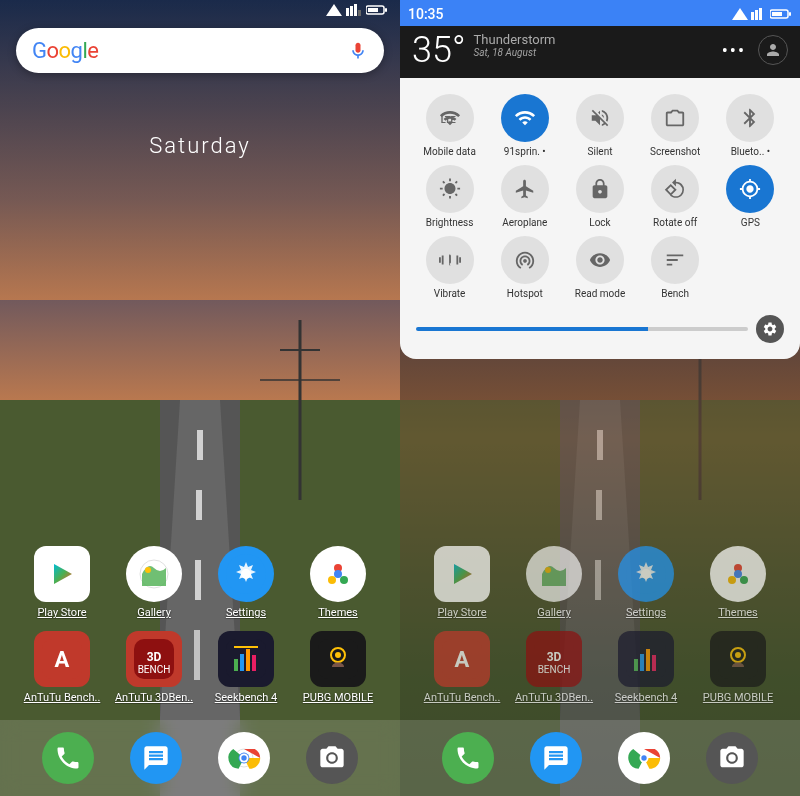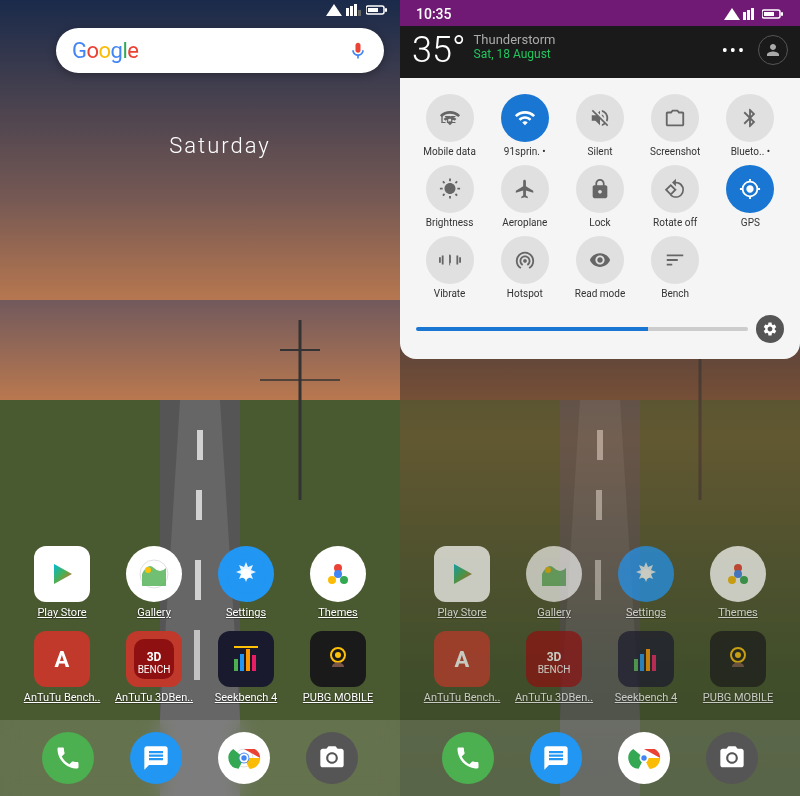--- a/index.html
+++ b/index.html
@@ -10,21 +10,20 @@
       font-family: 'Roboto', Arial, sans-serif;
       overflow: hidden;
     }
 
     
     .left-panel {
       width: 400px;
       height: 796px;
       position: relative;
       overflow: hidden;
-      padding-left: 40px;
     }
     .left-bg {
       position: absolute;
       inset: 0;
       background: linear-gradient(180deg, #1a2a4a 0%, #2a3a6a 25%, #d4844a 55%, #8a6a40 70%, #4a5a30 85%, #3a4a28 100%);
     }
     .left-status-bar {
       position: relative;
       z-index: 10;
       display: flex;
@@ -165,22 +164,22 @@
       inset: 0;
       background: linear-gradient(180deg, #1a2a4a 0%, #2a3a6a 25%, #d4844a 55%, #8a6a40 70%, #4a5a30 85%, #3a4a28 100%);
       opacity: 0.6;
     }
     .right-status-bar {
       position: relative;
       z-index: 10;
       display: flex;
       justify-content: space-between;
       align-items: center;
-      padding: 6px 16px 4px;
-      background: #701a75;
+      padding: 6px 8px 4px;
+      background: #3b82f6;
     }
     .right-time {
       color: white;
       font-size: 14px;
       font-weight: 500;
     }
     .right-status-icons {
       display: flex;
       align-items: center;
       gap: 3px;
@@ -209,22 +208,23 @@
     .right-weather-info {
       display: flex;
       flex-direction: column;
       justify-content: center;
     }
     .right-weather-type {
       color: #aaa;
       font-size: 13px;
     }
     .right-weather-date {
-      color: #22c55e;
-      font-size: 12px;
+      color: #a3a3a3;
+      font-size: 10px;
+      font-style: italic;
     }
     .right-weather-actions {
       display: flex;
       align-items: center;
       gap: 12px;
     }
     .dots-icon {
       color: white;
       font-size: 18px;
       letter-spacing: 2px;

